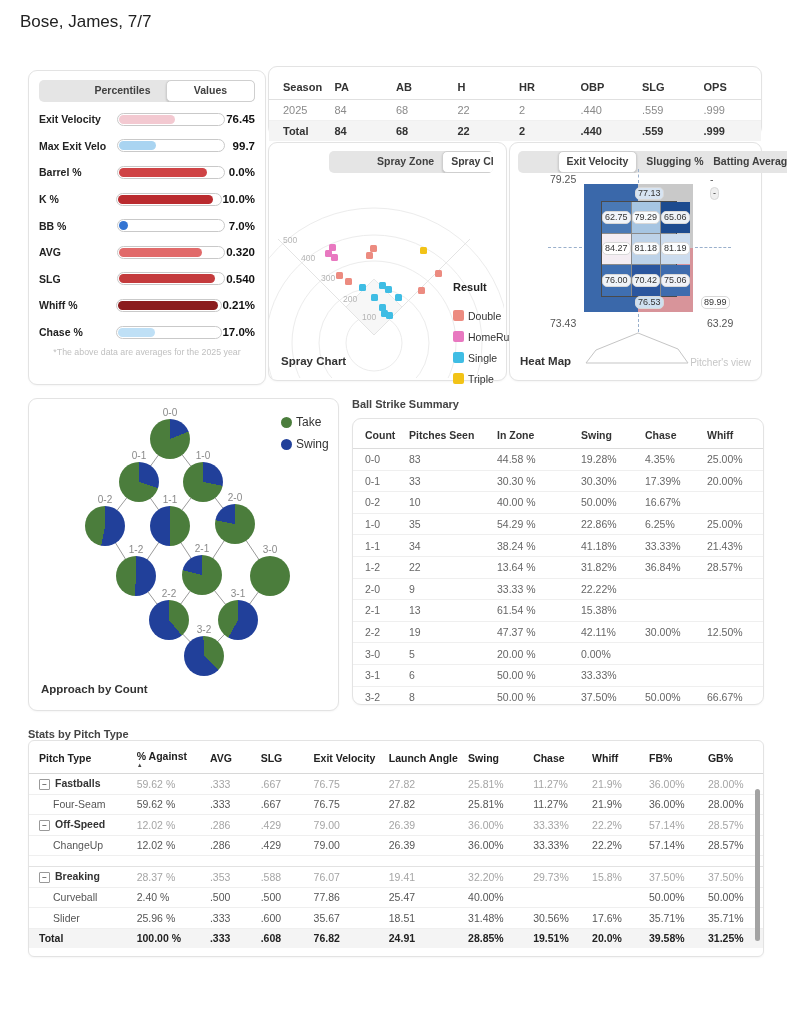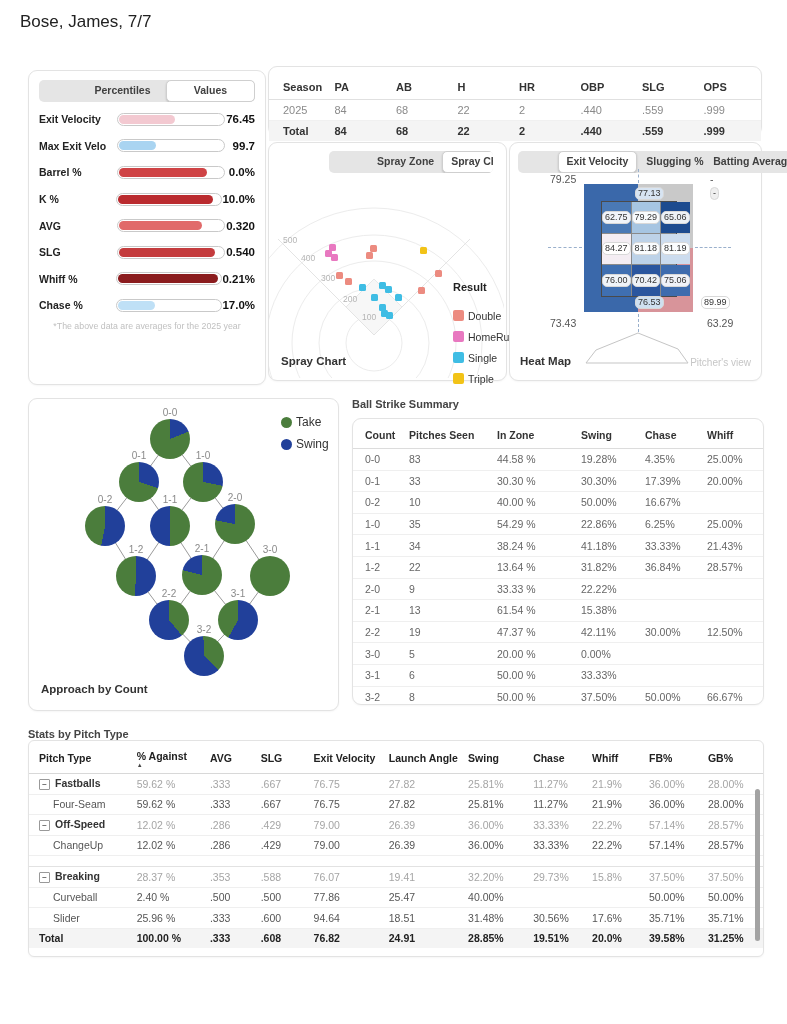--- a/index.html
+++ b/index.html
@@ -122,20 +122,27 @@
           <div class="stat-fill" style="width: calc(85% - 2px); background: rgb(207, 67, 69);"></div>
         </div>
         <span class="stat-value">0.0%</span>
       </div>
       <div class="stat-row">
         <span class="stat-label">K %</span>
         <div class="stat-track">
           <div class="stat-fill" style="width: calc(93% - 2px); background: rgb(186, 43, 47);"></div>
         </div>
         <span class="stat-value">10.0%</span>
+      </div>
+      <div class="stat-row">
+        <span class="stat-label">BB %</span>
+        <div class="stat-track">
+          <div class="stat-fill" style="width: calc(9% - 2px); background: rgb(51, 116, 210);"></div>
+        </div>
+        <span class="stat-value">7.0%</span>
       </div>
       <div class="stat-row">
         <span class="stat-label">AVG</span>
         <div class="stat-track">
           <div class="stat-fill" style="width: calc(80% - 2px); background: rgb(225, 106, 106);"></div>
         </div>
         <span class="stat-value">0.320</span>
       </div>
       <div class="stat-row">
         <span class="stat-label">SLG</span>
@@ -624,21 +631,21 @@
           <td></td>
           <td></td>
           <td>50.00%</td>
           <td>50.00%</td>
         </tr>
         <tr class="child">
           <td class="lab">Slider</td>
           <td>25.96 %</td>
           <td>.333</td>
           <td>.600</td>
-          <td>94.64</td>
+          <td>35.67</td>
           <td>18.51</td>
           <td>31.48%</td>
           <td>30.56%</td>
           <td>17.6%</td>
           <td>35.71%</td>
           <td>35.71%</td>
         </tr>
         <tr class="total">
           <td class="lab">Total</td>
           <td>100.00 %</td>

